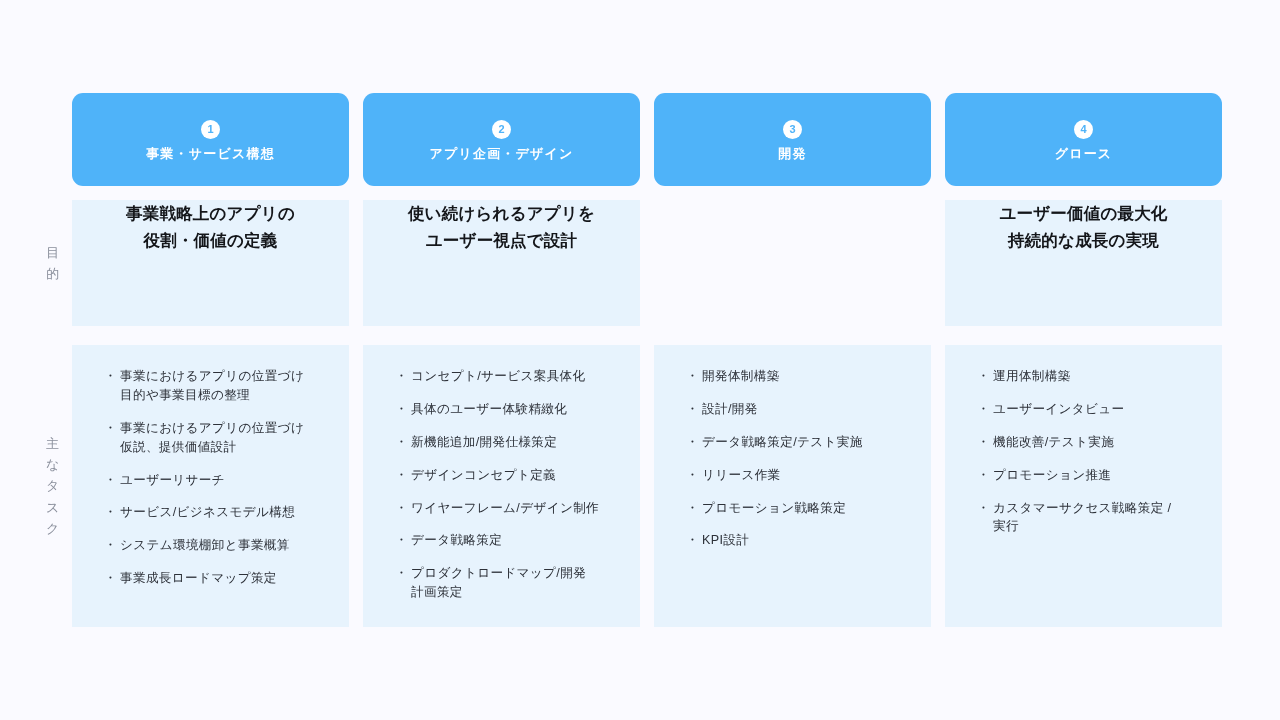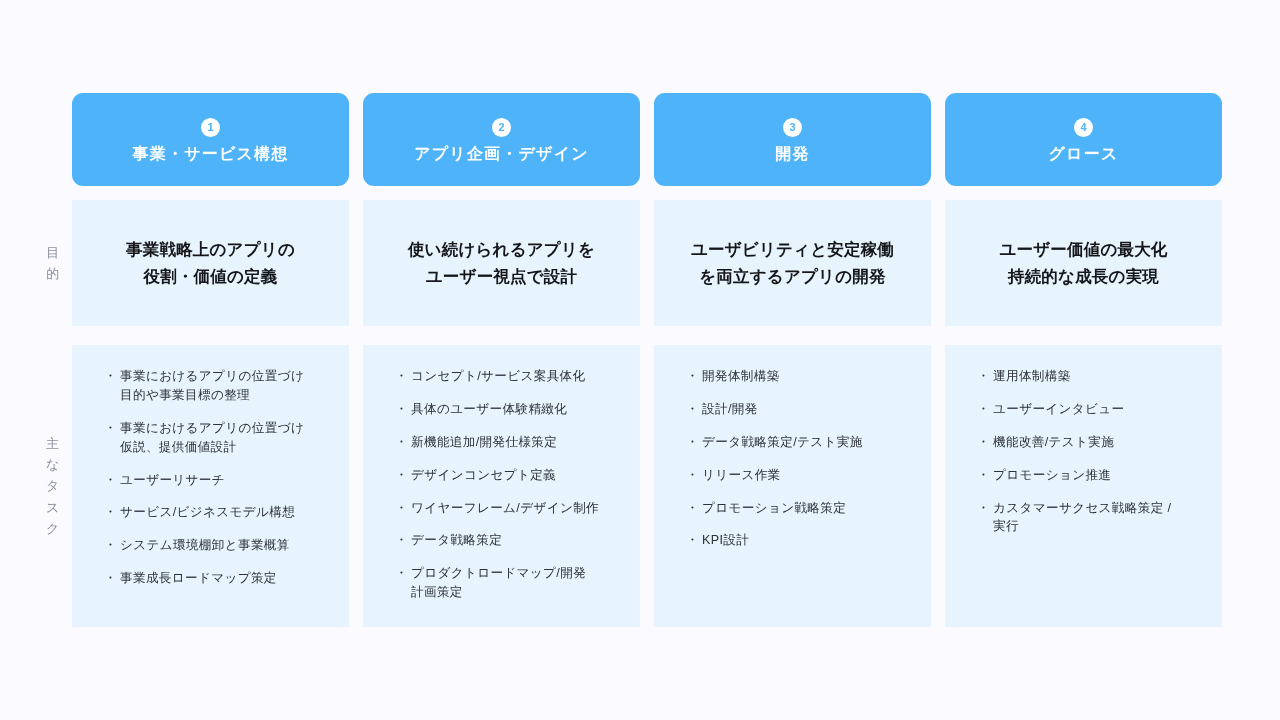--- a/index.html
+++ b/index.html
@@ -86,37 +86,37 @@
     color: #4fb3f9;
     font-size: 11px;
     font-weight: 700;
     line-height: 19px;
     text-align: center;
     margin-bottom: 7px;
     font-family: "Liberation Sans", "DejaVu Sans", sans-serif;
   }
   .phase-title {
     color: #ffffff;
-    font-size: 16px;
+    font-size: 13px;
     font-weight: 700;
     letter-spacing: 1.2px;
     text-align: center;
     line-height: 1.2;
   }
 
   
   .purpose-panel {
     position: absolute;
     top: 200px;
     left: 0;
     width: 277px;
     height: 126px;
     background: #e7f3fd;
     display: flex;
-    align-items: center;
+    align-items: flex-start;
     justify-content: center;
     box-sizing: border-box;
     padding: 0 14px;
   }
   .purpose-text {
     color: #14161a;
     font-size: 16.5px;
     font-weight: 700;
     line-height: 1.62;
     text-align: center;
@@ -218,24 +218,20 @@
 計画策定</li>
       </ul>
     </div>
   </div>
 
   <div class="col" id="col-2">
     <div class="phase-header">
       <div class="phase-badge">3</div>
       <div class="phase-title">開発</div>
     </div>
-    <div class="purpose-panel">
-      <div class="purpose-text">ユーザビリティと安定稼働
-を両立するアプリの開発</div>
-    </div>
     <div class="tasks-panel">
       <ul class="task-list">
         <li class="task-item">開発体制構築</li>
         <li class="task-item">設計/開発</li>
         <li class="task-item">データ戦略策定/テスト実施</li>
         <li class="task-item">リリース作業</li>
         <li class="task-item">プロモーション戦略策定</li>
         <li class="task-item">KPI設計</li>
       </ul>
     </div>

